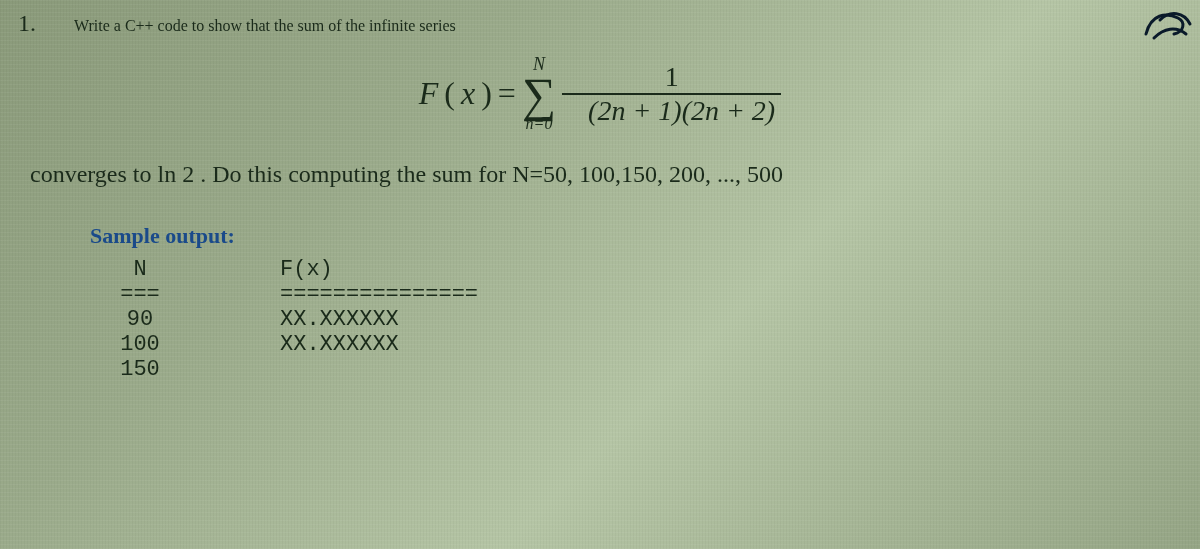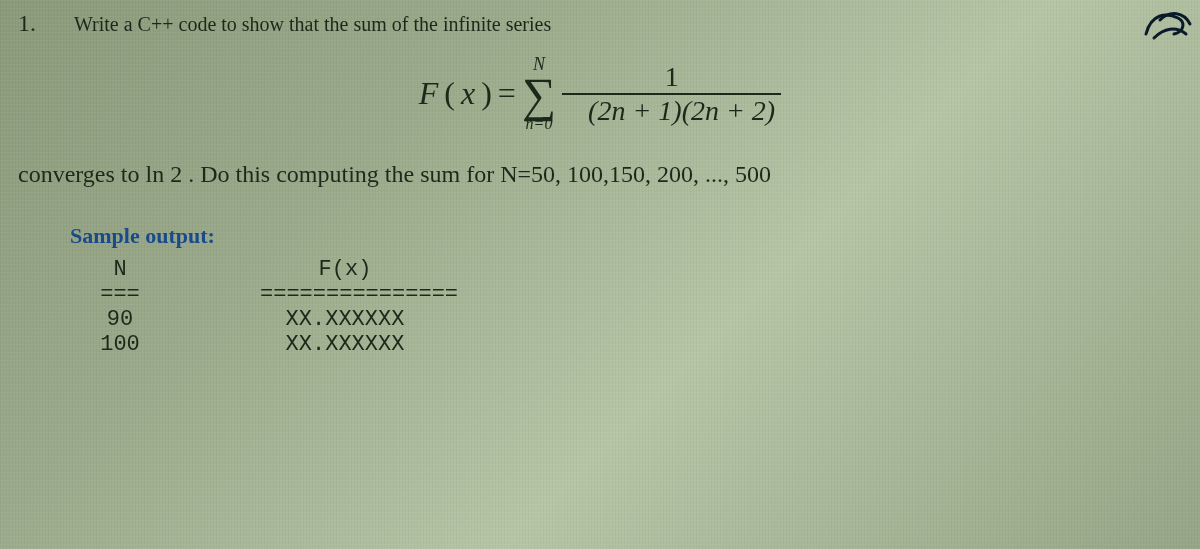--- a/index.html
+++ b/index.html
@@ -31,21 +31,21 @@
     align-items: baseline;
     font-size: 24px;
     margin-bottom: 18px;
   }
   .question-num {
     width: 40px;
     flex: 0 0 auto;
     font-size: 24px;
   }
   .question-text {
-    font-size: 20px;
+    font-size: 16px;
   }
   .formula-wrap {
     display: flex;
     justify-content: center;
     align-items: center;
     margin: 10px 0 22px 0;
     font-family: 'Times New Roman', serif;
   }
   .formula {
     display: flex;
@@ -71,26 +71,26 @@
   }
   .fraction .num { font-size: 28px; padding: 0 6px 2px 6px; }
   .fraction .bar {
     width: 100%;
     border-top: 2px solid #1a2a1a;
   }
   .fraction .den { font-size: 28px; padding: 2px 6px 0 6px; font-style: italic; margin-left: 20px; }
   .body-text {
     font-size: 24px;
     line-height: 1.7;
-    margin-left: 0;
+    margin-left: 12px;
   }
   .body-text .ln { font-style: normal; }
   .sample-block {
     margin-top: 28px;
-    margin-left: 52px;
+    margin-left: 72px;
   }
   .sample-title {
     font-size: 22px;
     font-weight: bold;
     color: #1a4a8a;
     margin-bottom: 8px;
   }
   .sample-table {
     font-family: 'Courier New', monospace;
     font-size: 22px;
@@ -99,21 +99,21 @@
   .sample-table .row {
     display: flex;
   }
   .col-n {
     width: 100px;
     text-align: center;
     white-space: pre;
   }
   .col-fx {
     width: 260px;
-    text-align: center;
+    text-align: left;
     padding-left: 90px;
     white-space: pre;
   }
   .doodle {
     position: absolute;
     top: 4px;
     right: 4px;
     width: 60px;
     height: 44px;
   }
@@ -165,20 +165,24 @@
         <span class="col-fx">===============</span>
       </div>
       <div class="row">
         <span class="col-n">90</span>
         <span class="col-fx">XX.XXXXXX</span>
       </div>
       <div class="row">
         <span class="col-n">100</span>
         <span class="col-fx">XX.XXXXXX</span>
       </div>
+      <div class="row">
+        <span class="col-n">150</span>
+        <span class="col-fx"></span>
+      </div>
     </div>
   </div>
 
 </div>
 
 <svg class="doodle" viewBox="0 0 60 44">
   <g fill="none" stroke="#0a1a2a" stroke-width="3" stroke-linecap="round">
     <path d="M10 30 C 15 10, 30 8, 42 14 C 50 18, 48 28, 38 30"></path>
     <path d="M18 34 C 28 24, 40 22, 50 30"></path>
     <path d="M24 16 C 34 6, 48 8, 54 20"></path>

